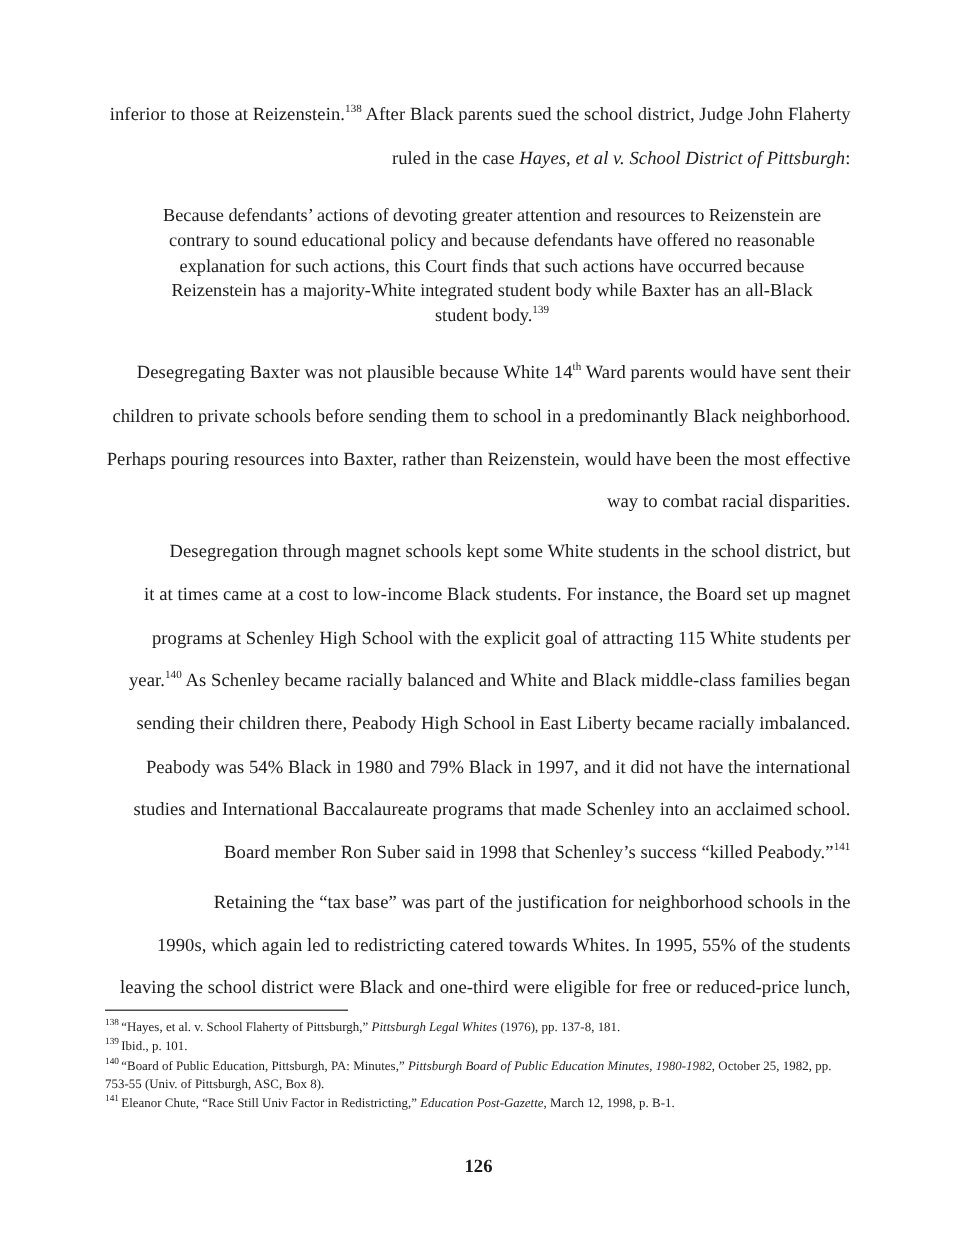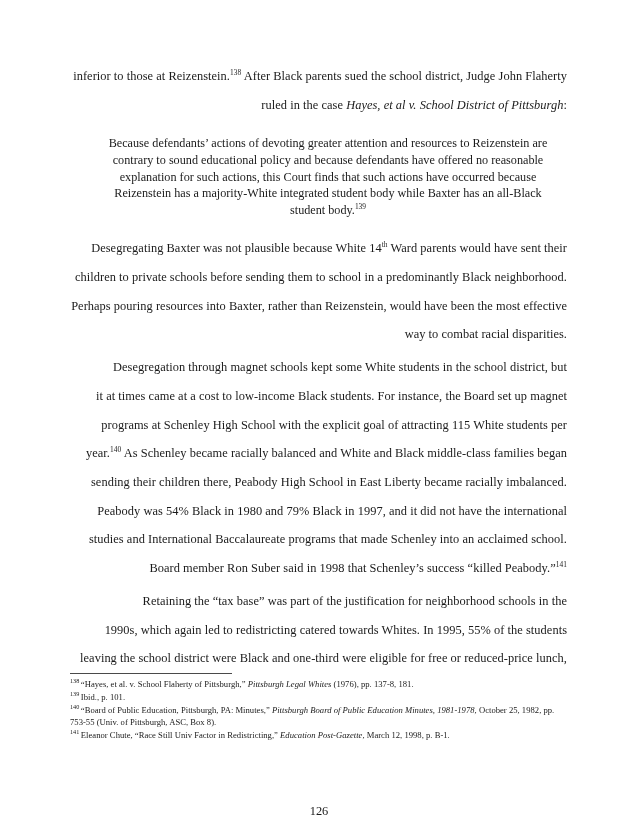--- a/index.html
+++ b/index.html
@@ -69,24 +69,25 @@
     text-align: left;
     letter-spacing: 0.02px;
   }
   .fn-item sup {
     font-size: 6.2px;
     padding-right: 1.5px;
   }
   .page-number {
     position: absolute;
     left: 0;
-    top: 804px;
+    top: 770px;
     width: 638px;
     text-align: center;
     font-size: 12.4px;
+    font-weight: bold;
   }
 </style>
 </head>
 <body>
 
 <div class="page">
 
   <div class="content">
 
     <p class="body-para"><span>inferior to those at Reizenstein.</span><sup>138</sup><span>  After Black parents sued the school district, Judge John Flaherty ruled in the case </span><span class="italic">Hayes, et al v. School District of Pittsburgh</span><span>:</span></p>
@@ -109,20 +110,20 @@
 
   </div>
 
   <div class="footnotes">
     <div class="fn-rule"></div>
 
     <p class="fn-item"><sup>138</sup><span>“Hayes, et al. v. School Flaherty of Pittsburgh,” </span><span class="italic">Pittsburgh Legal Whites</span><span> (1976), pp. 137-8, 181.</span></p>
 
     <p class="fn-item"><sup>139</sup><span>Ibid., p. 101.</span></p>
 
-    <p class="fn-item"><sup>140</sup><span>“Board of Public Education, Pittsburgh, PA: Minutes,” </span><span class="italic">Pittsburgh Board of Public Education Minutes, 1981-1978</span><span>, October 25, 1982, pp. 753-55 (Univ. of Pittsburgh, ASC, Box 8).</span></p>
+    <p class="fn-item"><sup>140</sup><span>“Board of Public Education, Pittsburgh, PA: Minutes,” </span><span class="italic">Pittsburgh Board of Public Education Minutes, 1980-1982</span><span>, October 25, 1982, pp. 753-55 (Univ. of Pittsburgh, ASC, Box 8).</span></p>
 
     <p class="fn-item"><sup>141</sup><span>Eleanor Chute, “Race Still Univ Factor in Redistricting,” </span><span class="italic">Education Post-Gazette</span><span>, March 12, 1998, p. B-1.</span></p>
   </div>
 
   <div class="page-number">126</div>
 
 </div>
 
 </body></html>

